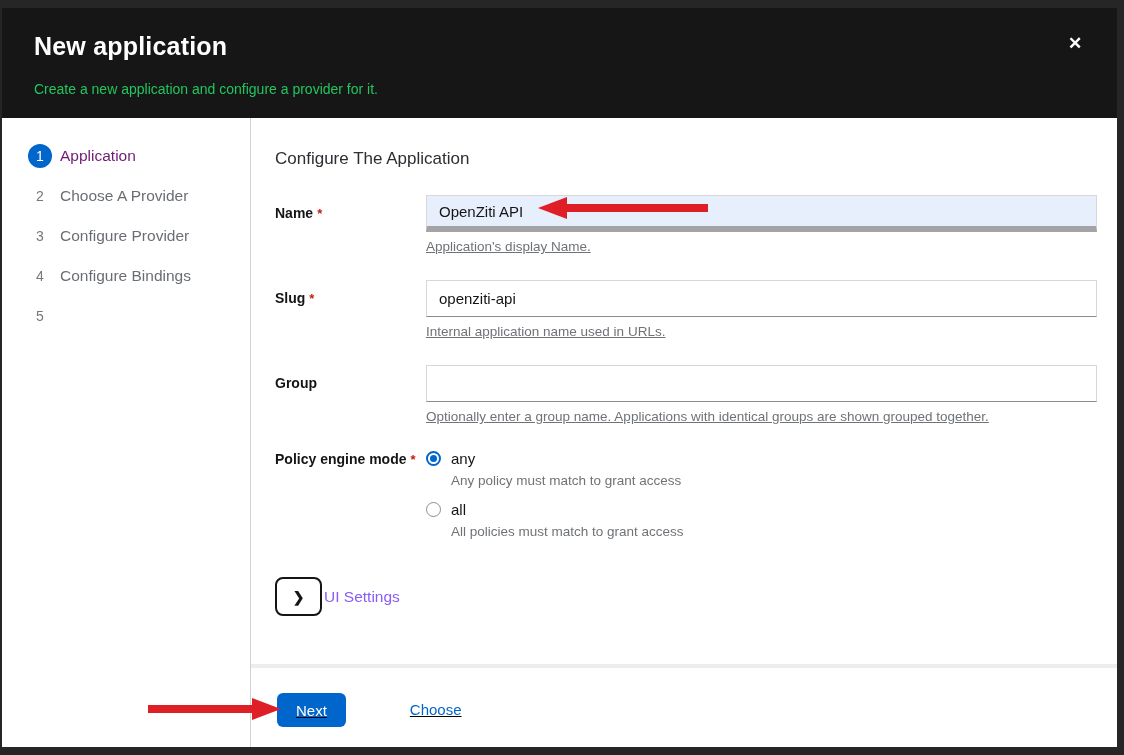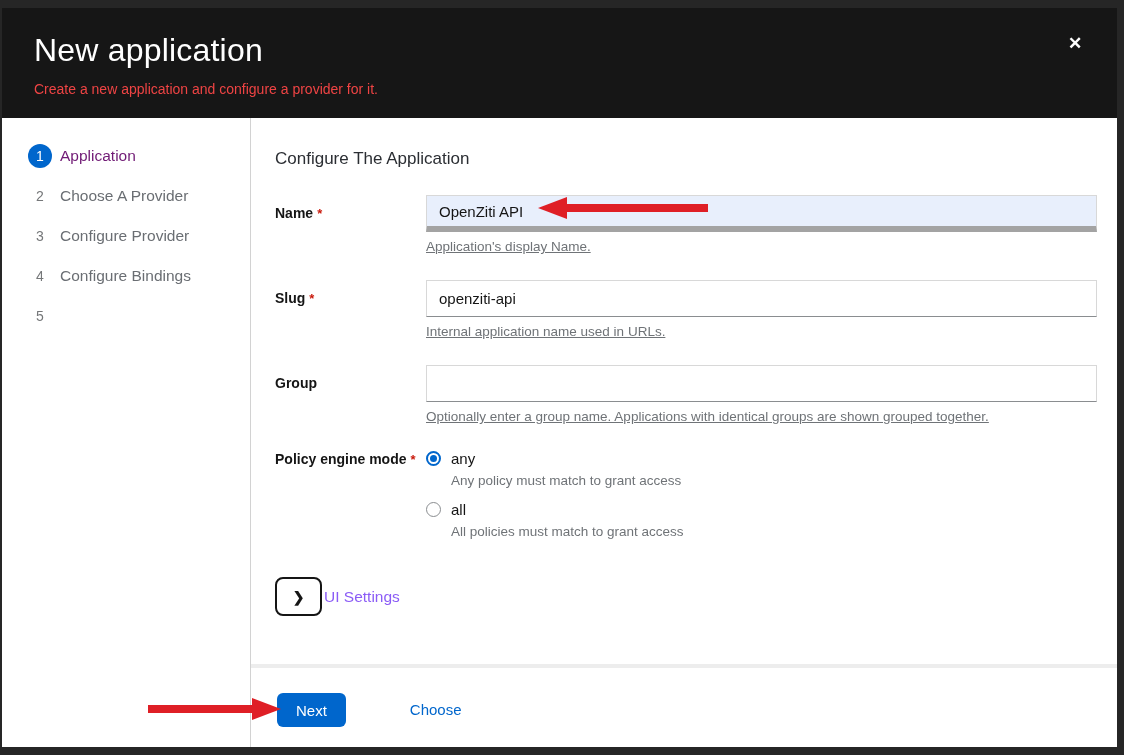--- a/index.html
+++ b/index.html
@@ -10,22 +10,22 @@
   }
   .modal {
     position:absolute; left:2px; top:8px; width:1115px; height:739px;
     background:#ffffff; display:flex; flex-direction:column;
   }
   
   .modal-header {
     height:110px; background:#161616; color:#fff;
     padding:24px 28px 0 32px; position:relative; flex:none;
   }
-  .modal-title { font-size:32px; font-weight:400; letter-spacing:.2px; margin-bottom:12px; }
-  .modal-subtitle { font-size:14px; color:#ef4444; font-weight:400; }
+  .modal-title { font-size:25px; font-weight:700; letter-spacing:.2px; margin-bottom:20px; }
+  .modal-subtitle { font-size:14px; color:#22c55e; font-weight:400; }
   .close-btn {
     position:absolute; top:24px; right:30px; width:24px; height:24px;
     background:transparent; border:none; color:#fff; font-size:17px; font-weight:700;
     cursor:pointer; line-height:24px; text-align:center;
   }
   
   .modal-body { flex:1; display:flex; min-height:0; }
   .sidebar { width:249px; flex:none; border-right:1px solid #d2d2d2; padding:26px 0 0 26px; }
   .steps { list-style:none; }
   .step { display:flex; align-items:flex-start; margin-bottom:16px; cursor:pointer; }
@@ -68,21 +68,21 @@
   
   .expander { display:flex; align-items:center; margin-top:38px; }
   .exp-btn {
     width:47px; height:39px; background:#fff; border:2px solid #151515; border-radius:8px;
     display:flex; align-items:center; justify-content:center; cursor:pointer;
     font-size:14px; font-weight:700; color:#151515;
   }
   .exp-label { font-size:15.5px; color:#8b5cf6; margin-left:2px; }
   
   .content-sep { flex:none; height:4px; background:#ededed; }
-  .footer { flex:none; height:79px; padding:25px 0 0 26px; display:flex; align-items:flex-start; }
+  .footer { flex:none; height:79px; padding:25px 0 0 26px; display:flex; align-items:flex-start;text-decoration:underline; }
   .btn-primary {
     height:34px; padding:0 19px; background:#0066cc; color:#fff; border:none; border-radius:6px;
     font-size:15px; font-family:"Liberation Sans", sans-serif; cursor:pointer;
   }
   .cancel-link { margin-left:64px; line-height:34px; font-size:15px; color:#0066cc; text-decoration:none; cursor:pointer; }
   
   .arrow { position:absolute; height:22px; pointer-events:none; }
   .arrow .shaft { position:absolute; top:7px; height:8px; background:#df1f26; }
   .arrow .head-left {
     position:absolute; left:0; top:0; width:0; height:0;

